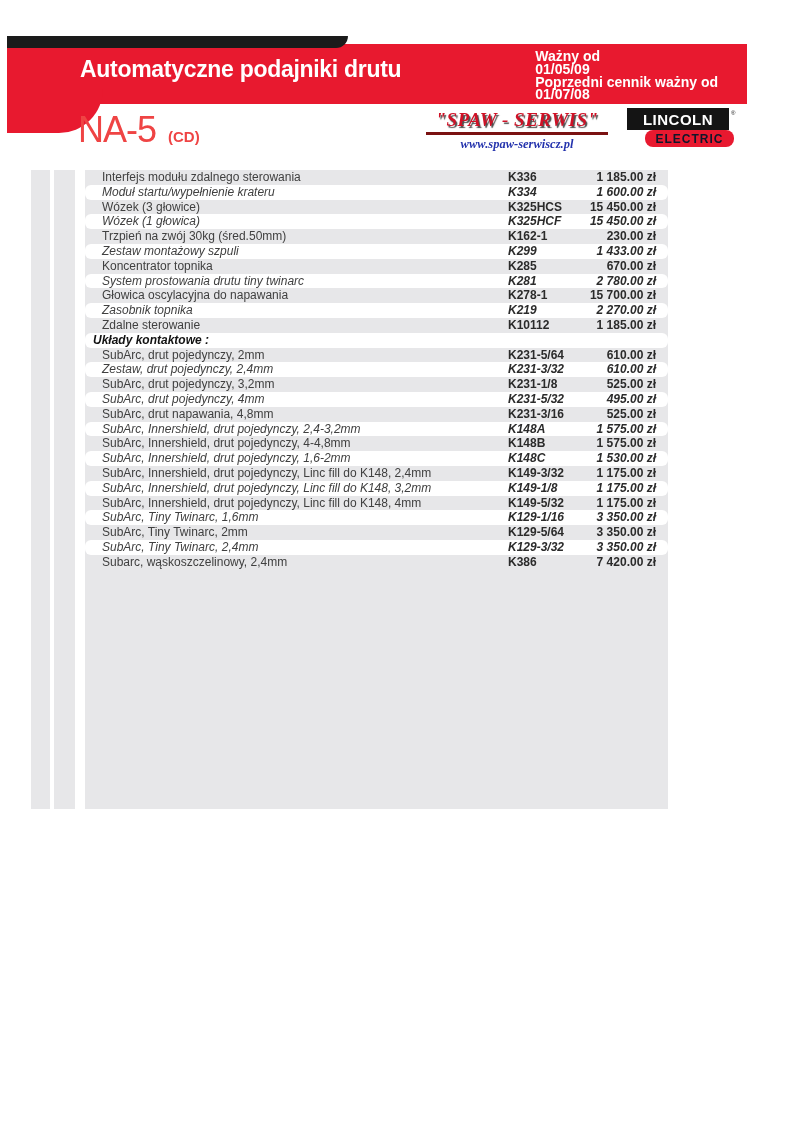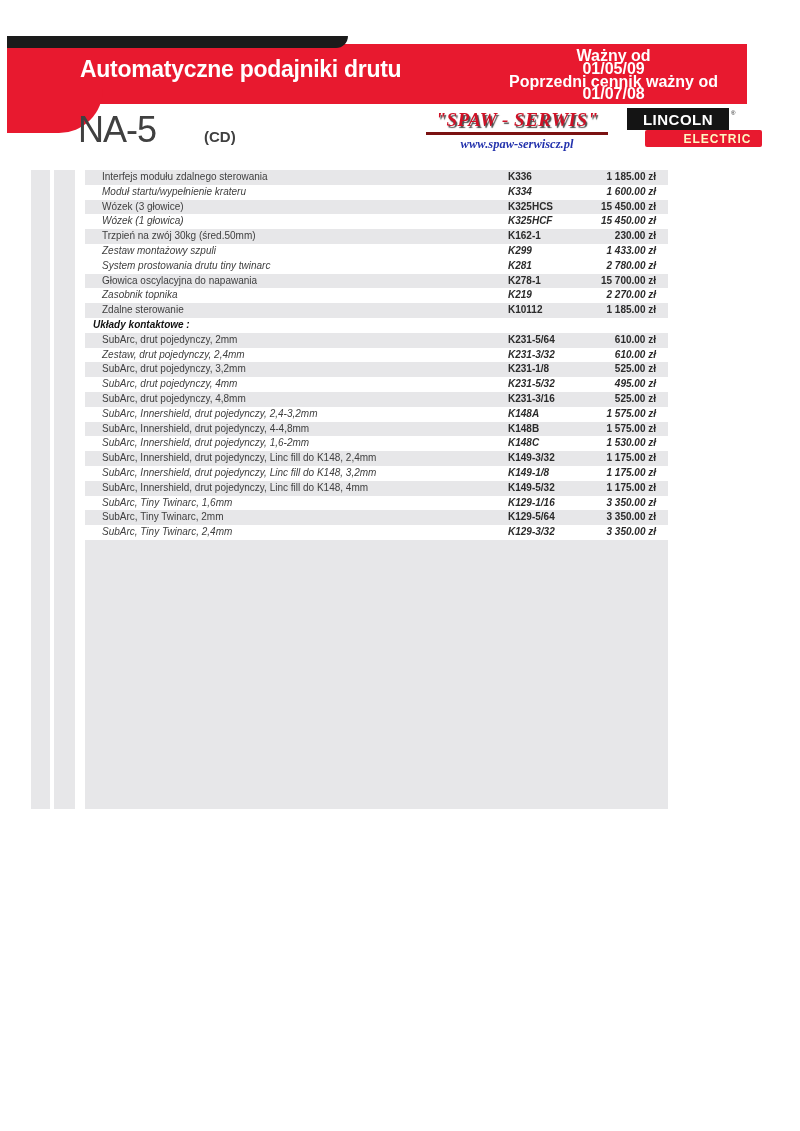--- a/index.html
+++ b/index.html
@@ -8,44 +8,44 @@
 
   
   .black-strip{position:absolute;left:7px;top:36px;width:341px;height:12px;
                background:#1b1b1b;border-radius:0 0 16px 0;z-index:3;}
   .red-banner{position:absolute;left:7px;top:44px;width:740px;height:60px;
               background:#e8192f;z-index:1;}
   .red-tab{position:absolute;left:7px;top:44px;width:96px;height:89px;
            background:#e8192f;border-bottom-right-radius:44px;z-index:1;}
   .banner-title{position:absolute;left:80px;top:56px;z-index:4;color:#ffffff;
                 font-size:23px;font-weight:700;letter-spacing:-0.3px;}
-  .validity{position:absolute;right:82px;top:50px;z-index:4;text-align:center;
-            color:#ffffff;font-size:16px;font-weight:700;line-height:12.8px;}
-
-  .product-title{position:absolute;left:78px;top:112px;z-index:4;color:#404040;
-                 display:flex;align-items:flex-end;gap:36px;}
+  .validity{position:absolute;right:82px;top:50px;z-index:4;text-align:left;
+            color:#ffffff;font-size:14px;font-weight:700;line-height:12.8px;}
+
+  .product-title{position:absolute;left:78px;top:112px;z-index:4;color:#ef4444;
+                 display:flex;align-items:flex-end;}
   .product-name{font-size:36px;font-weight:400;letter-spacing:-1px;line-height:36px;}
   .product-suffix{font-size:15px;font-weight:700;margin-left:12px;margin-bottom:3px;}
 
   .spaw{position:absolute;left:424px;top:109px;width:186px;text-align:center;z-index:4;}
   .spaw-name{font-family:"Liberation Serif", serif;font-style:italic;font-weight:700;
              font-size:19px;color:#cf1126;letter-spacing:0.5px;white-space:nowrap;
              text-shadow:1.5px 1.5px 1px rgba(45,45,45,0.85);}
   .spaw-line{height:3px;background:#7a1212;margin:1px 2px 2px 2px;}
   .spaw-url{font-family:"Liberation Serif", serif;font-style:italic;font-weight:700;
             font-size:12.5px;color:#2433ad;text-align:center;}
 
   
   .lincoln{position:absolute;z-index:4;}
   .lincoln .ln-top{background:#141414;color:#fff;display:flex;align-items:center;
                    justify-content:center;font-weight:700;border-radius:0;
                    position:relative;letter-spacing:0.5px;}
   .lincoln .ln-reg{position:absolute;font-weight:400;color:#141414;}
-  .lincoln .ln-bottom{background:#e8192f;color:#fef9c3;display:flex;align-items:center;
-                      justify-content:center;font-weight:700;border-radius:2px;padding-left:28px;}
+  .lincoln .ln-bottom{background:#e8192f;color:#0f172a;display:flex;align-items:center;
+                      justify-content:center;font-weight:700;border-radius:8px;}
   .lincoln-sm{left:627px;top:108px;}
   .lincoln-sm .ln-top{width:102px;height:22px;font-size:15px;}
   .lincoln-sm .ln-reg{right:-7px;top:2px;font-size:6px;}
   .lincoln-sm .ln-bottom{width:89px;height:17px;font-size:12px;margin-left:18px;
                          letter-spacing:1px;}
   .lincoln-lg{left:552px;top:1004px;}
   .lincoln-lg .ln-top{width:106px;height:28px;font-size:20px;}
   .lincoln-lg .ln-reg{right:-8px;top:2px;font-size:7px;}
   .lincoln-lg .ln-bottom{width:98px;height:19px;font-size:14px;margin-left:18px;
                          letter-spacing:1px;}
@@ -54,21 +54,21 @@
   .sheet{position:absolute;}
   .sheet.g{background:#e7e7e9;}
   .sheet.w{background:#ffffff;}
   .sheet1{left:31px;top:170px;width:637px;height:818px;}
   .sheet2{left:50px;top:170px;width:618px;height:805px;}
   .sheet3{left:54px;top:170px;width:614px;height:798px;}
   .sheet4{left:75px;top:170px;width:593px;height:778px;}
   .content-box{left:85px;top:170px;width:583px;height:767px;background:#e7e7e9;}
 
   
-  .row{position:relative;height:14.8px;font-size:10px;line-height:14.8px;color:#404040;}
+  .row{position:relative;height:14.8px;font-size:12px;line-height:14.8px;color:#404040;border-radius:6px;}
   .row.alt{background:#ffffff;font-style:italic;}
   .cell{position:absolute;white-space:nowrap;}
   .cell.name{left:17px;}
   .row.section .cell.name{left:8px;font-weight:700;color:#121212;}
   .cell.code{left:423px;font-weight:700;color:#2b2b2b;}
   .cell.price{right:12px;font-weight:700;color:#2b2b2b;}
 
   
   .page-num{position:absolute;left:8px;top:1007px;width:86px;height:37px;background:#f5822a;
             color:#0f172a;font-size:16px;font-weight:700;display:flex;align-items:center;
@@ -144,20 +144,25 @@
       <div class="row">
         <span class="cell name">Trzpień na zwój 30kg (śred.50mm)</span>
         <span class="cell code">K162-1</span>
         <span class="cell price">230.00 zł</span>
       </div>
       <div class="row alt">
         <span class="cell name">Zestaw montażowy szpuli</span>
         <span class="cell code">K299</span>
         <span class="cell price">1 433.00 zł</span>
       </div>
+      <div class="row">
+        <span class="cell name">Koncentrator topnika</span>
+        <span class="cell code">K285</span>
+        <span class="cell price">670.00 zł</span>
+      </div>
       <div class="row alt">
         <span class="cell name">System prostowania drutu tiny twinarc</span>
         <span class="cell code">K281</span>
         <span class="cell price">2 780.00 zł</span>
       </div>
       <div class="row">
         <span class="cell name">Głowica oscylacyjna do napawania</span>
         <span class="cell code">K278-1</span>
         <span class="cell price">15 700.00 zł</span>
       </div>
@@ -188,21 +193,21 @@
         <span class="cell name">SubArc,  drut pojedynczy, 3,2mm</span>
         <span class="cell code">K231-1/8</span>
         <span class="cell price">525.00 zł</span>
       </div>
       <div class="row alt">
         <span class="cell name">SubArc,  drut pojedynczy, 4mm</span>
         <span class="cell code">K231-5/32</span>
         <span class="cell price">495.00 zł</span>
       </div>
       <div class="row">
-        <span class="cell name">SubArc,  drut pojedynczy, 4,8mm</span>
+        <span class="cell name">SubArc,  drut napawania, 4,8mm</span>
         <span class="cell code">K231-3/16</span>
         <span class="cell price">525.00 zł</span>
       </div>
       <div class="row alt">
         <span class="cell name">SubArc, Innershield,  drut pojedynczy, 2,4-3,2mm</span>
         <span class="cell code">K148A</span>
         <span class="cell price">1 575.00 zł</span>
       </div>
       <div class="row">
         <span class="cell name">SubArc, Innershield,  drut pojedynczy, 4-4,8mm</span>
@@ -236,20 +241,25 @@
       </div>
       <div class="row">
         <span class="cell name">SubArc, Tiny Twinarc, 2mm</span>
         <span class="cell code">K129-5/64</span>
         <span class="cell price">3 350.00 zł</span>
       </div>
       <div class="row alt">
         <span class="cell name">SubArc, Tiny Twinarc, 2,4mm</span>
         <span class="cell code">K129-3/32</span>
         <span class="cell price">3 350.00 zł</span>
+      </div>
+      <div class="row">
+        <span class="cell name">Subarc, wąskoszczelinowy, 2,4mm</span>
+        <span class="cell code">K386</span>
+        <span class="cell price">7 420.00 zł</span>
       </div>
     </div>
 
   <div class="page-num">76</div>
   <div class="footer-note">
     <div>Wszystkie ceny nie zawierają podatku VAT.</div>
     <div>Lincoln Electric zastrzega sobie prawo do wprowadzania wszelkich zmian bez zawiadomienia.</div>
   </div>
 
   <div class="lincoln lincoln-lg">

